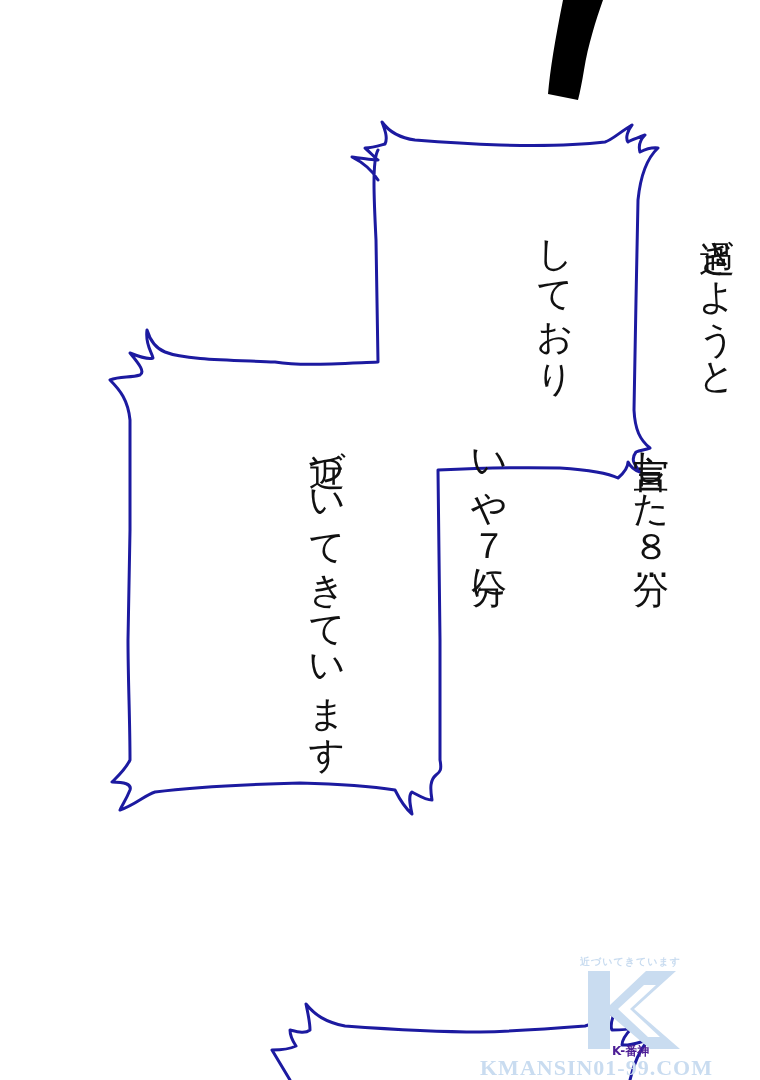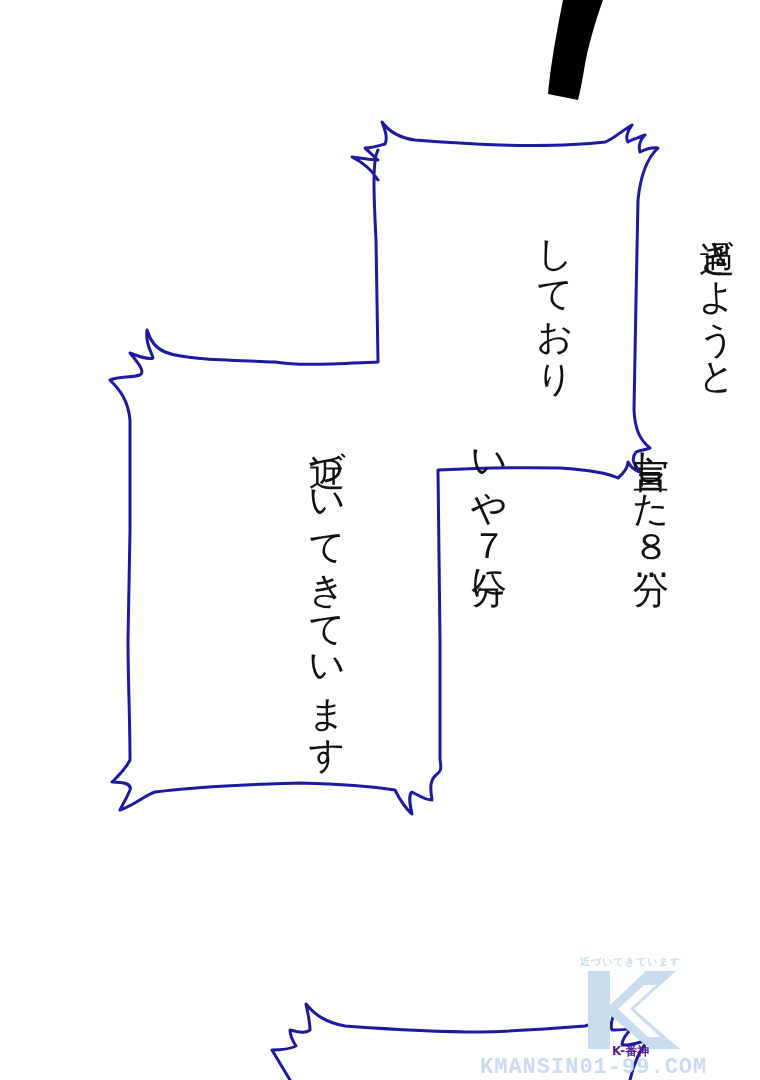--- a/index.html
+++ b/index.html
@@ -77,21 +77,21 @@
       color: #4c1d95;
       font-family: "DejaVu Sans", sans-serif;
       font-weight: bold;
     }
     #wm-url {
       position: absolute;
       left: -92px;
       top: 100px;
       font-size: 22px;
       color: #c9dcf0;
-      font-family: Liberation Mono, monospace;
+      font-family: Liberation Serif, serif;
       font-weight: bold;
       letter-spacing: 1px;
       white-space: nowrap;
     }
   </style>
 </head>
 <body>
 
 <div id="page">
 

